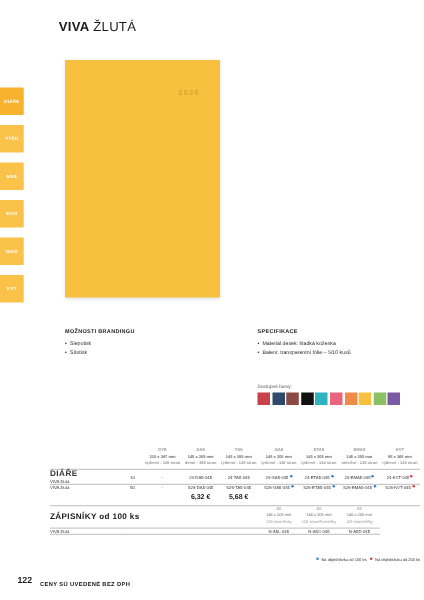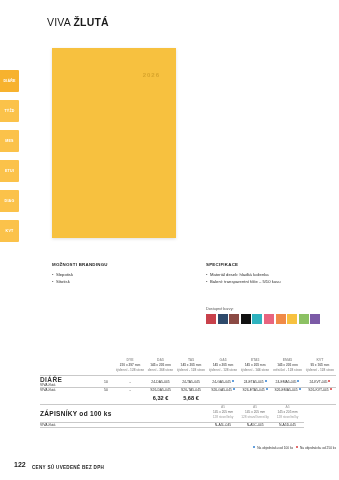--- a/index.html
+++ b/index.html
@@ -25,22 +25,22 @@
     display: flex; align-items: center; justify-content: center;
     border-radius: 0 1px 1px 0;
   }
   .side-tab.active { background: #f7b22e; }
 
   
   .title {
     position: absolute; left: 47px; top: 16px;
     font-size: 10.5px; letter-spacing: .2px; white-space: nowrap;
   }
-  .title b { font-weight: 400; margin-top: 28px; }
-  .title span { font-weight: 700; margin-top: 16px; }
+  .title b { font-weight: 700; margin-top: 28px; }
+  .title span { font-weight: 400; margin-top: 16px; }
 
   
   .hero {
     position: absolute; left: 52px; top: 48px;
     width: 124px; height: 190px;
     background: #f7c13f;
     box-shadow: 0 1px 3px rgba(0,0,0,.13);
   }
   .hero-year {
     position: absolute; right: 16px; top: 24px;

